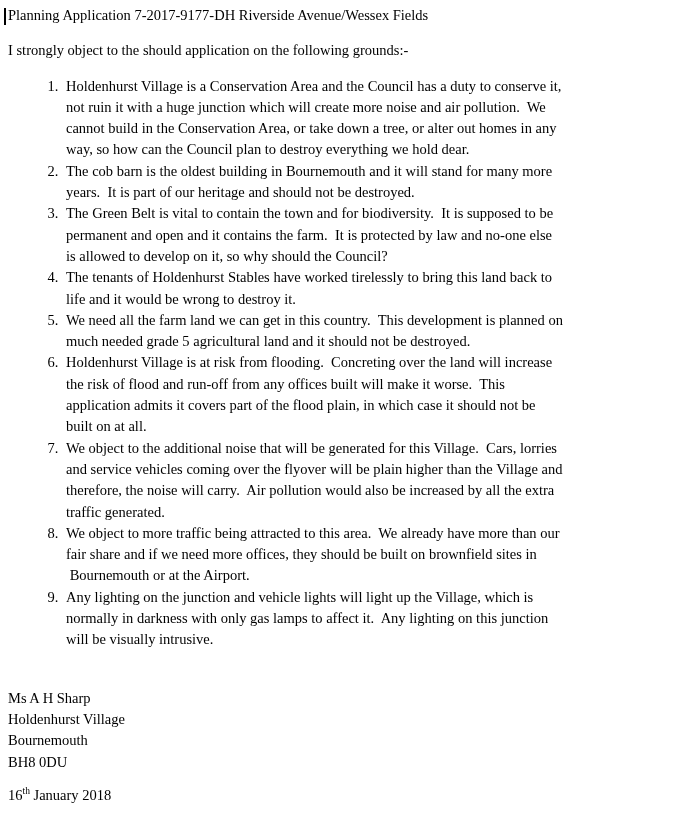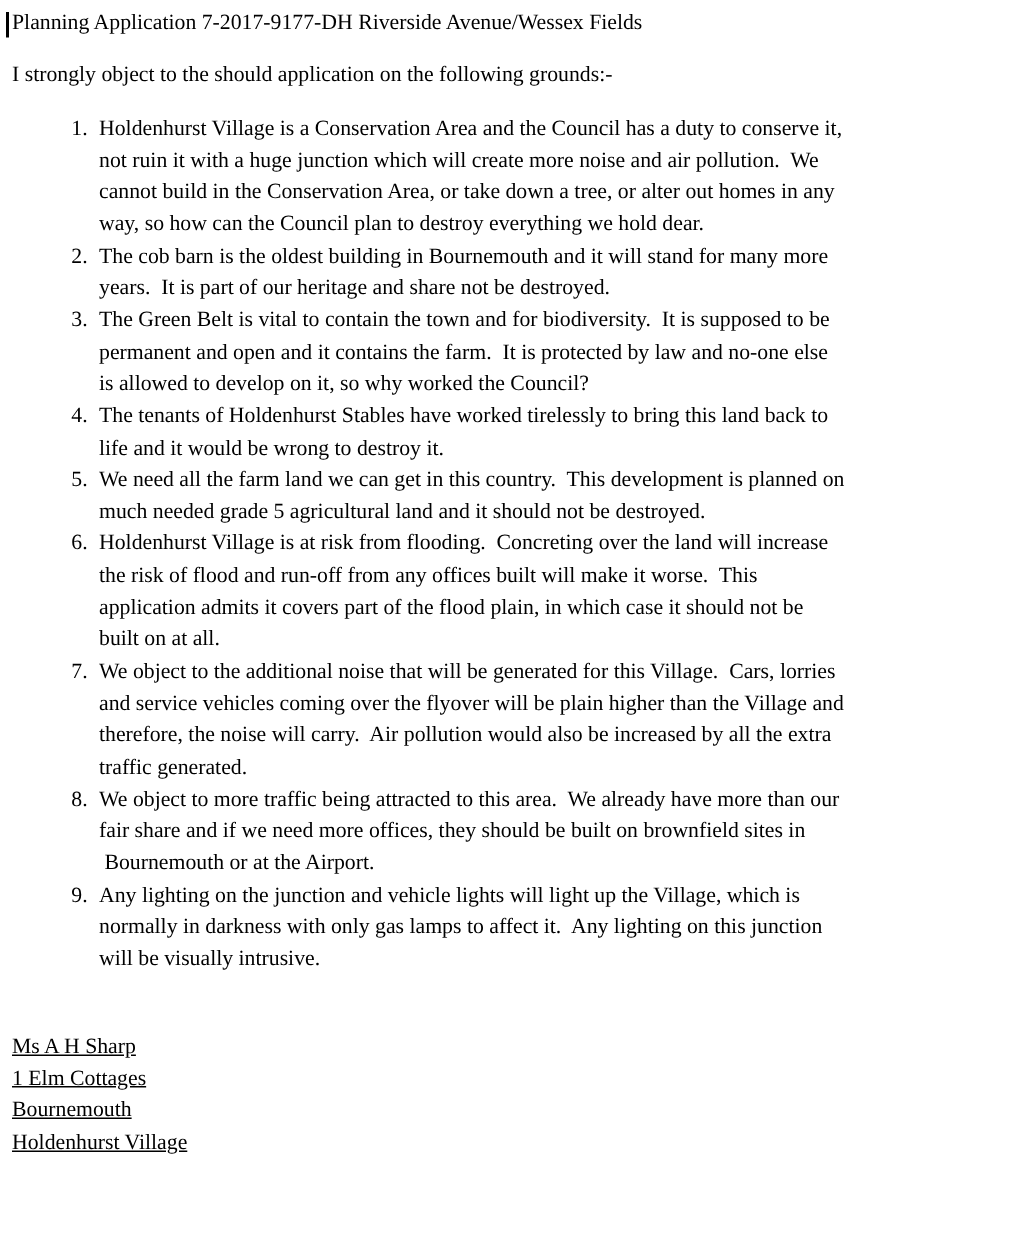--- a/index.html
+++ b/index.html
@@ -40,21 +40,20 @@
   ol.grounds {
     margin: 0 0 37px 0;
     padding: 0 0 0 54px;
   }
   ol.grounds li {
     white-space: pre-wrap;
     padding-left: 4px;
   }
   .signature {
     margin: 0 0 12px 0;
-    text-decoration: underline;
   }
   .date-line {
     margin: 0;
   }
   .date-line sup {
     font-size: 9.5px;
     line-height: 0;
     vertical-align: super;
   }
 </style>
@@ -67,24 +66,24 @@
   <p class="title">Planning Application 7-2017-9177-DH Riverside Avenue/Wessex Fields</p>
 
   <p class="intro">I strongly object to the should application on the following grounds:-</p>
 
   <ol class="grounds">
     <li>Holdenhurst Village is a Conservation Area and the Council has a duty to conserve it,
 not ruin it with a huge junction which will create more noise and air pollution.  We
 cannot build in the Conservation Area, or take down a tree, or alter out homes in any
 way, so how can the Council plan to destroy everything we hold dear.</li>
     <li>The cob barn is the oldest building in Bournemouth and it will stand for many more
-years.  It is part of our heritage and share not be destroyed.</li>
+years.  It is part of our heritage and should not be destroyed.</li>
     <li>The Green Belt is vital to contain the town and for biodiversity.  It is supposed to be
 permanent and open and it contains the farm.  It is protected by law and no-one else
-is allowed to develop on it, so why worked the Council?</li>
+is allowed to develop on it, so why should the Council?</li>
     <li>The tenants of Holdenhurst Stables have worked tirelessly to bring this land back to
 life and it would be wrong to destroy it.</li>
     <li>We need all the farm land we can get in this country.  This development is planned on
 much needed grade 5 agricultural land and it should not be destroyed.</li>
     <li>Holdenhurst Village is at risk from flooding.  Concreting over the land will increase
 the risk of flood and run-off from any offices built will make it worse.  This
 application admits it covers part of the flood plain, in which case it should not be
 built on at all.</li>
     <li>We object to the additional noise that will be generated for this Village.  Cars, lorries
 and service vehicles coming over the flyover will be plain higher than the Village and
@@ -93,18 +92,19 @@
     <li>We object to more traffic being attracted to this area.  We already have more than our
 fair share and if we need more offices, they should be built on brownfield sites in
  Bournemouth or at the Airport.</li>
     <li>Any lighting on the junction and vehicle lights will light up the Village, which is
 normally in darkness with only gas lamps to affect it.  Any lighting on this junction
 will be visually intrusive.</li>
   </ol>
 
   <div class="signature">
     <div>Ms A H Sharp</div>
-    <div>1 Elm Cottages</div>
+    <div>Holdenhurst Village</div>
     <div>Bournemouth</div>
-    <div>Holdenhurst Village</div>
+    <div>BH8 0DU</div>
   </div>
 
+  <p class="date-line"><span>16</span><sup>th</sup><span> January 2018</span></p>
 </div>
 
 </body></html>

